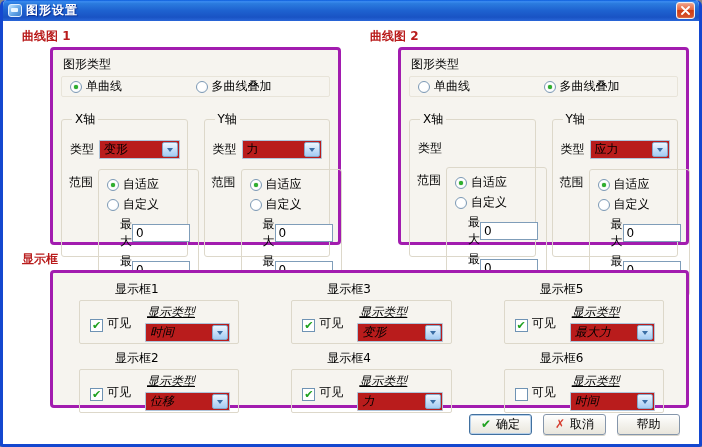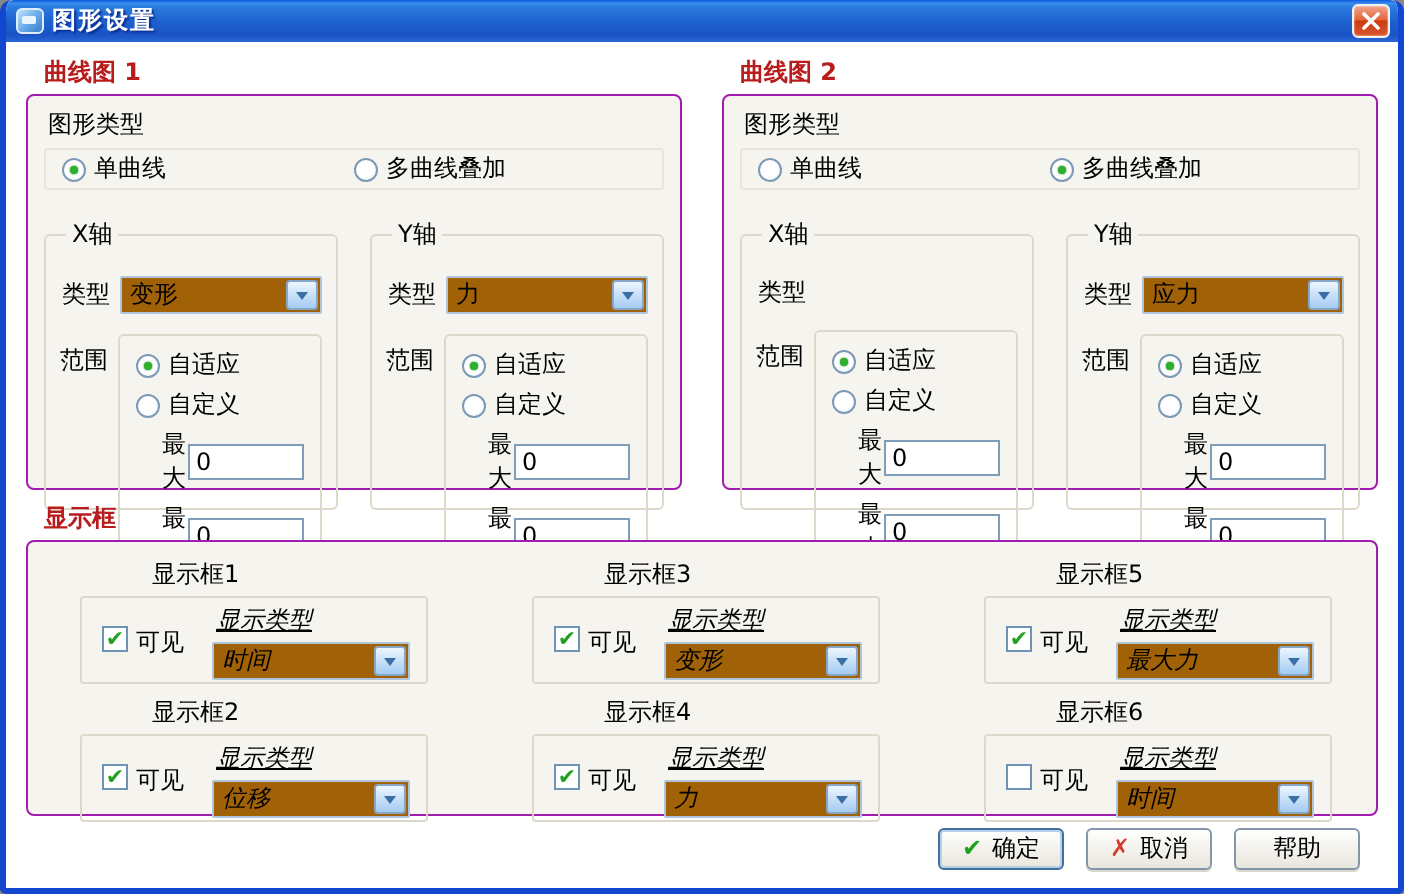--- a/index.html
+++ b/index.html
@@ -30,21 +30,21 @@
     margin-left:auto; width:19px; height:17px; border-radius:3px;
     border:1px solid #f2f2f2;
     background:linear-gradient(to bottom,#f0a38c 0%,#e4663e 45%,#cc3c14 50%,#d8552c 100%);
     display:flex; align-items:center; justify-content:center;
     box-shadow:inset 0 0 1px #fff;
   }
   .client { flex:1; background:#fff; padding:5px 10px 0 10px; display:flex; flex-direction:column; }
 
   .section-heading { color:#b91c1c; font-weight:bold; font-size:12px; margin:2px 0 2px 9px; }
   .panel {
-    background:#f6f4ef; border:1px solid #a21caf; border-radius:4px;
+    background:#f6f4ef; border:3px solid #a21caf; border-radius:4px;margin-left:37px;
   }
   .curves-row { display:flex; gap:20px; }
   .curve-col { flex:1; min-width:0; }
   .curve-panel { padding:5px 8px 10px 8px; height:198px; }
 
   .field-label { margin:1px 0 3px 2px; }
   .radio-row-box {
     border:1px solid #e8e4d9; border-radius:2px; background:#f6f4ef;
     padding:3px 8px; display:flex; align-items:center; height:21px;
   }
@@ -63,21 +63,21 @@
 
   .axes-row { display:flex; gap:16px; margin-top:14px; }
   fieldset.axis {
     flex:1; min-width:0; border:1px solid #ddd8ca; border-radius:3px;
     padding:4px 7px 10px 7px; height:146px;
   }
   fieldset.axis legend { padding:0 3px; margin-left:3px; font-size:12px; }
 
   .type-row { display:flex; align-items:center; gap:5px; margin:8px 0 10px 1px; }
   .combo {
-    flex:1; height:19px; background:#a16207; border:1px solid #aec4da; border-radius:1px;
+    flex:1; height:19px; background:#b91c1c; border:1px solid #aec4da; border-radius:1px;
     display:flex; align-items:center; padding:0 1px 0 4px; overflow:hidden;
   }
   .combo-value { flex:1; white-space:nowrap; overflow:hidden; }
   .combo-arrow {
     width:16px; height:15px; border:1px solid #86a7c8; border-radius:2px;
     background:linear-gradient(to bottom,#eef6fe 0%,#c8e0f8 50%,#a4ccf3 100%);
     display:flex; align-items:center; justify-content:center; flex:0 0 16px;
   }
   .chev { width:0; height:0; border-left:3px solid transparent; border-right:3px solid transparent; border-top:4px solid #3a6ea5; }
 
@@ -100,21 +100,21 @@
   .display-cell .cell-label { margin:0 0 2px 36px; }
   .display-box {
     border:1px solid #ddd8ca; border-radius:2px; padding:3px 8px 7px 10px;
     display:flex; gap:14px; height:44px;
   }
   .display-box .left { align-self:flex-end; margin-bottom:4px; }
   .display-box .right { flex:1; display:flex; flex-direction:column;font-style:italic; }
   .display-type-label { text-decoration:underline; margin:0 0 2px 2px; }
   .display-box .combo { flex:0 0 auto; height:19px; }
 
-  .checkbox-item { display:flex; align-items:flex-start; gap:4px; }
+  .checkbox-item { display:flex; align-items:flex-end; gap:4px; }
   .checkbox {
     width:13px; height:13px; border:1px solid #6f93b4; background:#fff;
     display:flex; align-items:center; justify-content:center; flex:0 0 13px;
   }
   .checkbox.checked::after { content:"✔"; color:#1fa11f; font-size:11px; line-height:11px; font-weight:bold; }
 
   .footer { flex:1; display:flex; align-items:center; justify-content:flex-end; gap:11px; padding:2px 9px 6px 0; }
   .btn {
     min-width:63px; height:21px; border:1px solid #8596ab; border-radius:3px;
     background:linear-gradient(to bottom,#ffffff 0%,#f4f3ee 45%,#e9e6dc 100%);

